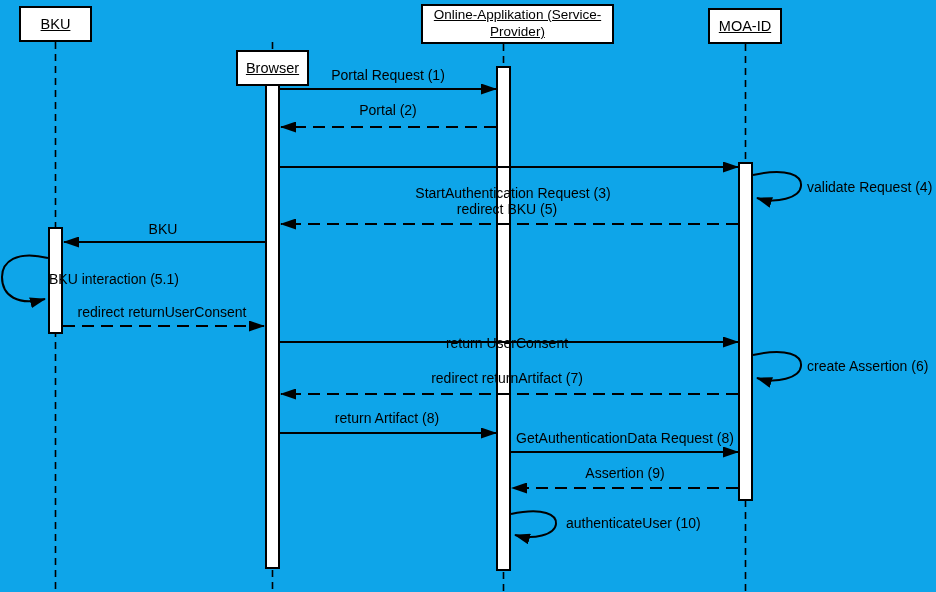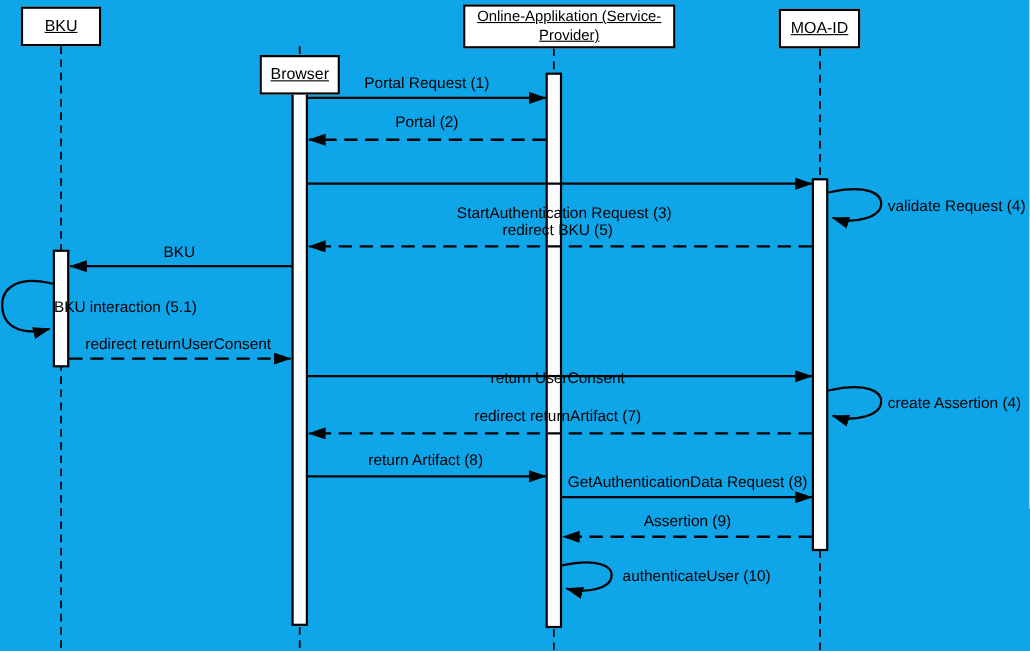--- a/index.html
+++ b/index.html
@@ -106,20 +106,20 @@
 
   <div class="msg-label centered" style="left:388px; top:68px;">Portal Request (1)</div>
   <div class="msg-label centered" style="left:388px; top:103px;">Portal (2)</div>
   <div class="msg-label centered" style="left:513px; top:146px;margin-top:40px;">StartAuthentication Request (3)</div>
   <div class="msg-label" style="left:807px; top:180px;">validate Request (4)</div>
   <div class="msg-label centered" style="left:507px; top:202px;">redirect BKU (5)</div>
   <div class="msg-label centered" style="left:163px; top:222px;">BKU</div>
   <div class="msg-label" style="left:5px; top:272px;padding-left:44px;">BKU interaction (5.1)</div>
   <div class="msg-label centered" style="left:162px; top:305px;">redirect returnUserConsent</div>
   <div class="msg-label centered" style="left:507px; top:336px;">return UserConsent</div>
-  <div class="msg-label" style="left:807px; top:359px;">create Assertion (4)</div>
+  <div class="msg-label" style="left:807px; top:359px;">create Assertion (6)</div>
   <div class="msg-label centered" style="left:507px; top:371px;">redirect returnArtifact (7)</div>
   <div class="msg-label centered" style="left:387px; top:411px;">return Artifact (8)</div>
   <div class="msg-label centered" style="left:625px; top:431px;">GetAuthenticationData Request (8)</div>
   <div class="msg-label centered" style="left:625px; top:466px;">Assertion (9)</div>
   <div class="msg-label" style="left:566px; top:516px;">authenticateUser (10)</div>
 
 </div>
 
 </body></html>

